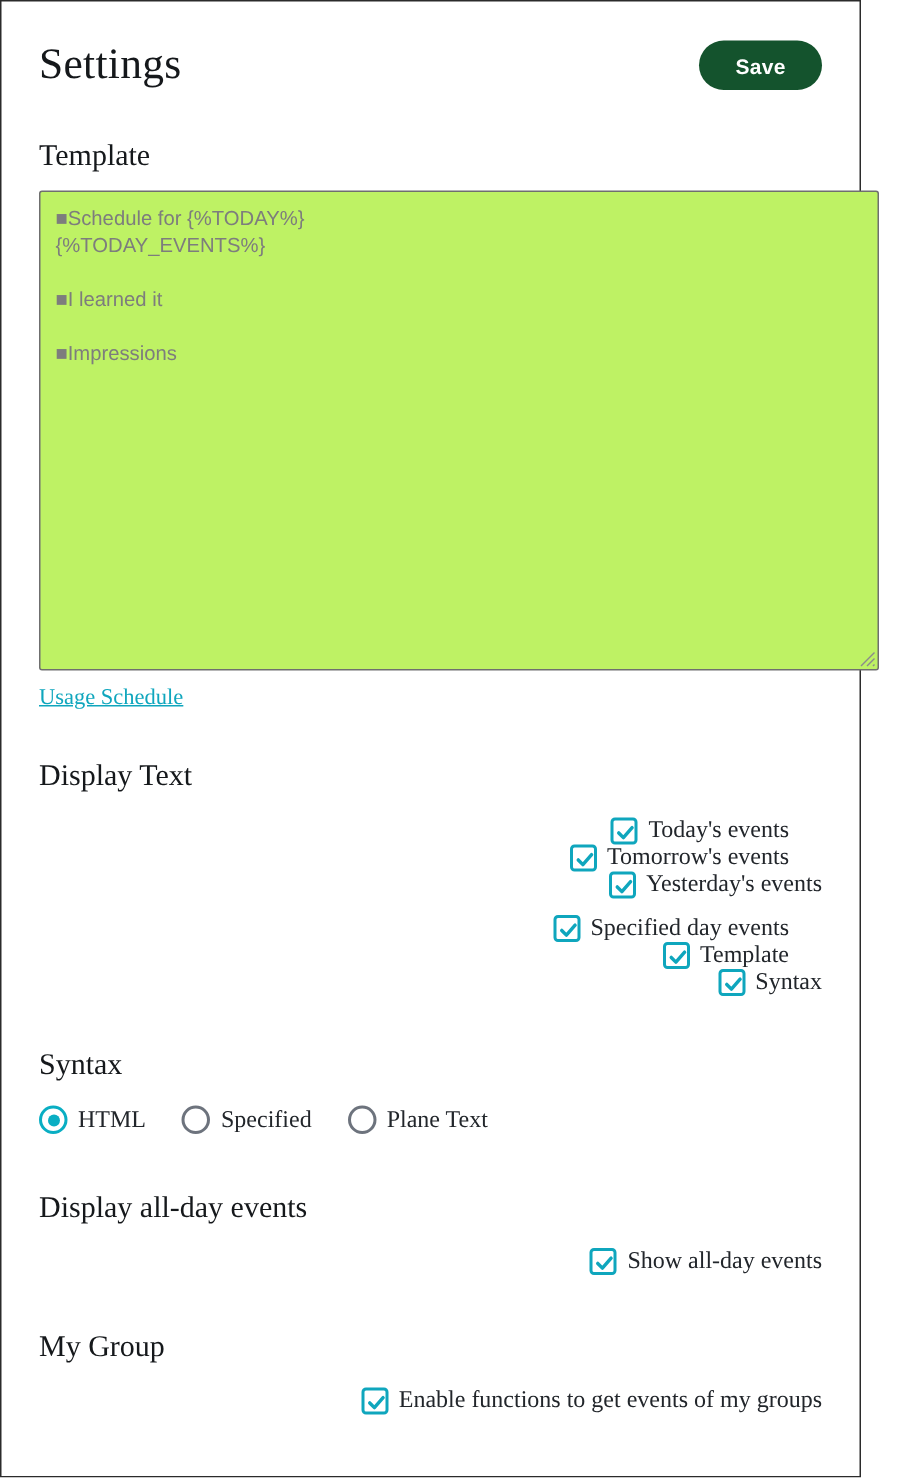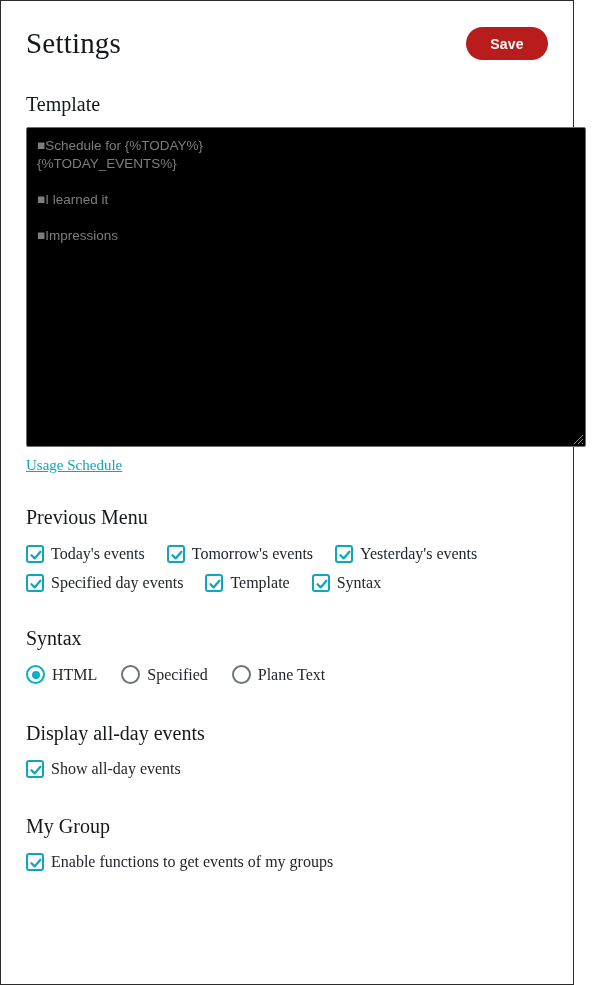--- a/index.html
+++ b/index.html
@@ -39,21 +39,21 @@
     letter-spacing: 0.2px;
     color: #15181b;
     margin: 0;
     line-height: 1;
   }
   .save-button {
     font-family: "Liberation Sans", sans-serif;
     font-size: 14px;
     font-weight: 700;
     color: #ffffff;
-    background: #b91c1c;
+    background: #14532d;
     border: none;
     border-radius: 20px;
     width: 82px;
     height: 33px;
     line-height: 33px;
     text-align: center;
     cursor: pointer;
     letter-spacing: 0.2px;
   }
 
@@ -72,21 +72,21 @@
   .h-allday     { margin-top: 38px; margin-bottom: 15px; }
   .h-mygroup    { margin-top: 37px; margin-bottom: 15px; }
 
   
   .template-area {
     box-sizing: border-box;
     width: 560px;
     height: 320px;
     border: 1px solid #6f6f6f;
     border-radius: 2px;
-    background: #000000;
+    background: #bef264;
     padding: 9px 10px;
     font-family: "Liberation Sans", sans-serif;
     font-size: 13.5px;
     line-height: 18px;
     color: #7d7d7d;
     resize: none;
     white-space: pre-wrap;
     overflow: hidden;
     position: relative;
   }
@@ -106,23 +106,24 @@
     font-family: "Liberation Serif", serif;
     font-size: 15px;
     color: #0fa6bd;
     text-decoration: underline;
     cursor: pointer;
   }
 
   
   .opt-row {
     display: flex;
-    align-items: flex-start;
+    align-items: flex-end;
     flex-wrap: nowrap;
     margin-bottom: 11px;
+    flex-direction: column;
   }
   .opt {
     display: flex;
     align-items: center;
     margin-right: 22px;
     cursor: pointer;
   }
   .opt:last-child { margin-right: 0; }
 
   .checkbox {
@@ -196,21 +197,21 @@
     <svg class="resize-grip" viewBox="0 0 13 13" width="13" height="13">
       <line x1="12" y1="3" x2="3" y2="12" stroke="#8b8b8b" stroke-width="1"></line>
       <line x1="12" y1="7" x2="7" y2="12" stroke="#8b8b8b" stroke-width="1"></line>
       <line x1="12" y1="11" x2="11" y2="12" stroke="#8b8b8b" stroke-width="1"></line>
     </svg>
   </div>
 
   <a class="usage-link">Usage Schedule</a>
 
   
-  <h2 class="section-heading h-display">Previous Menu</h2>
+  <h2 class="section-heading h-display">Display Text</h2>
 
   <div class="opt-row">
     <div class="opt">
       <span class="checkbox">
         <svg width="14" height="14" viewBox="0 0 14 14">
             <path d="M2.5 7.3 L5.6 10.4 L11.4 3.8" fill="none" stroke="#0fa6bd" stroke-width="2.3" stroke-linecap="round" stroke-linejoin="round"></path>
           </svg>
       </span>
       <span class="opt-label">Today's events</span>
     </div>

